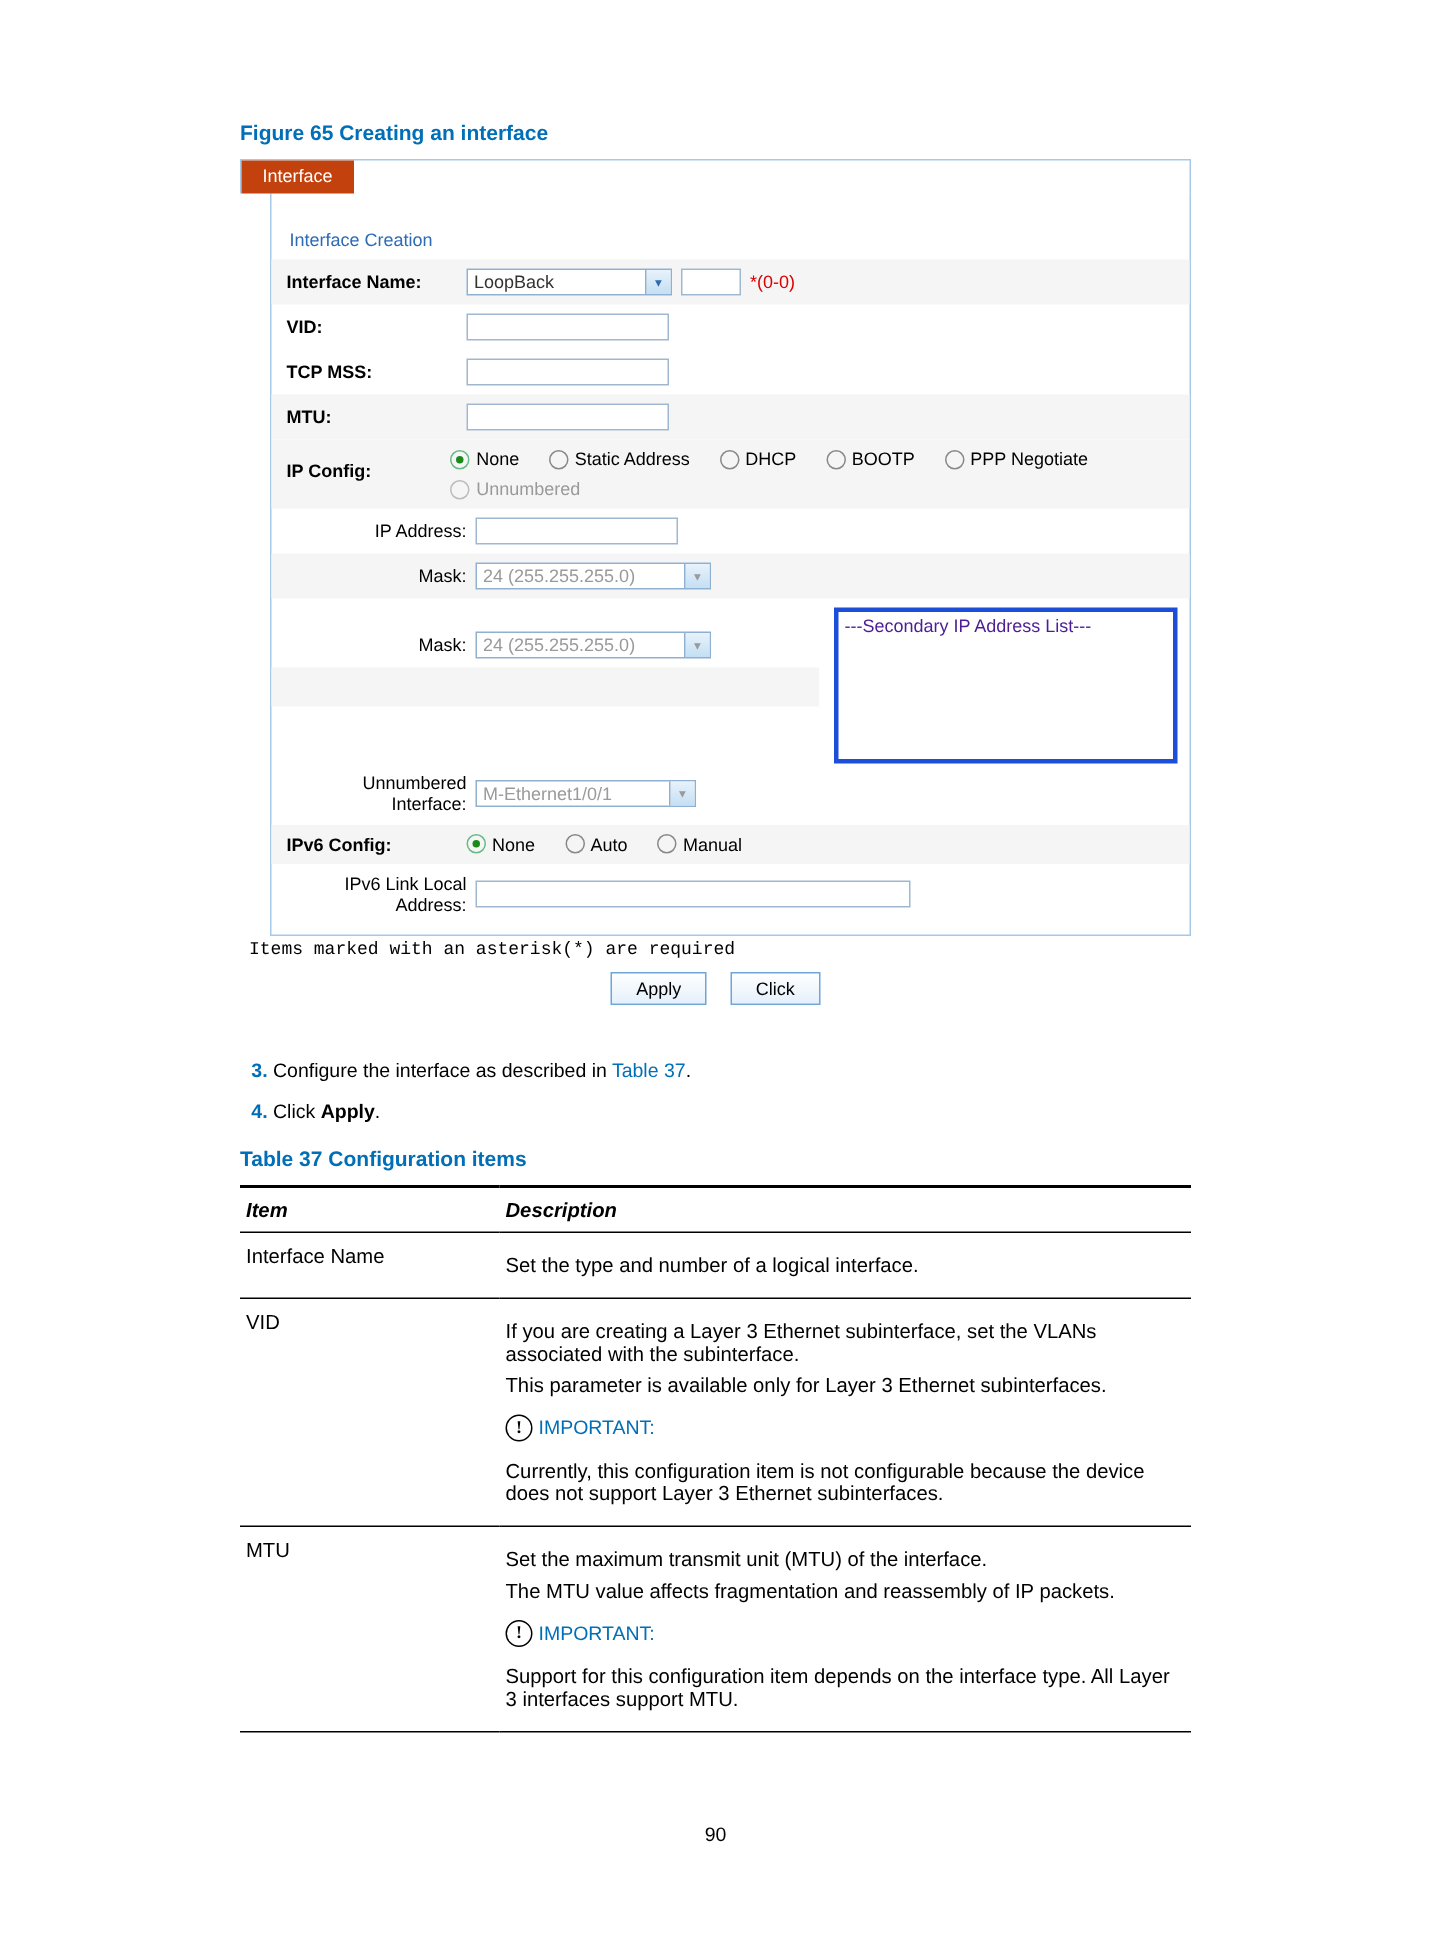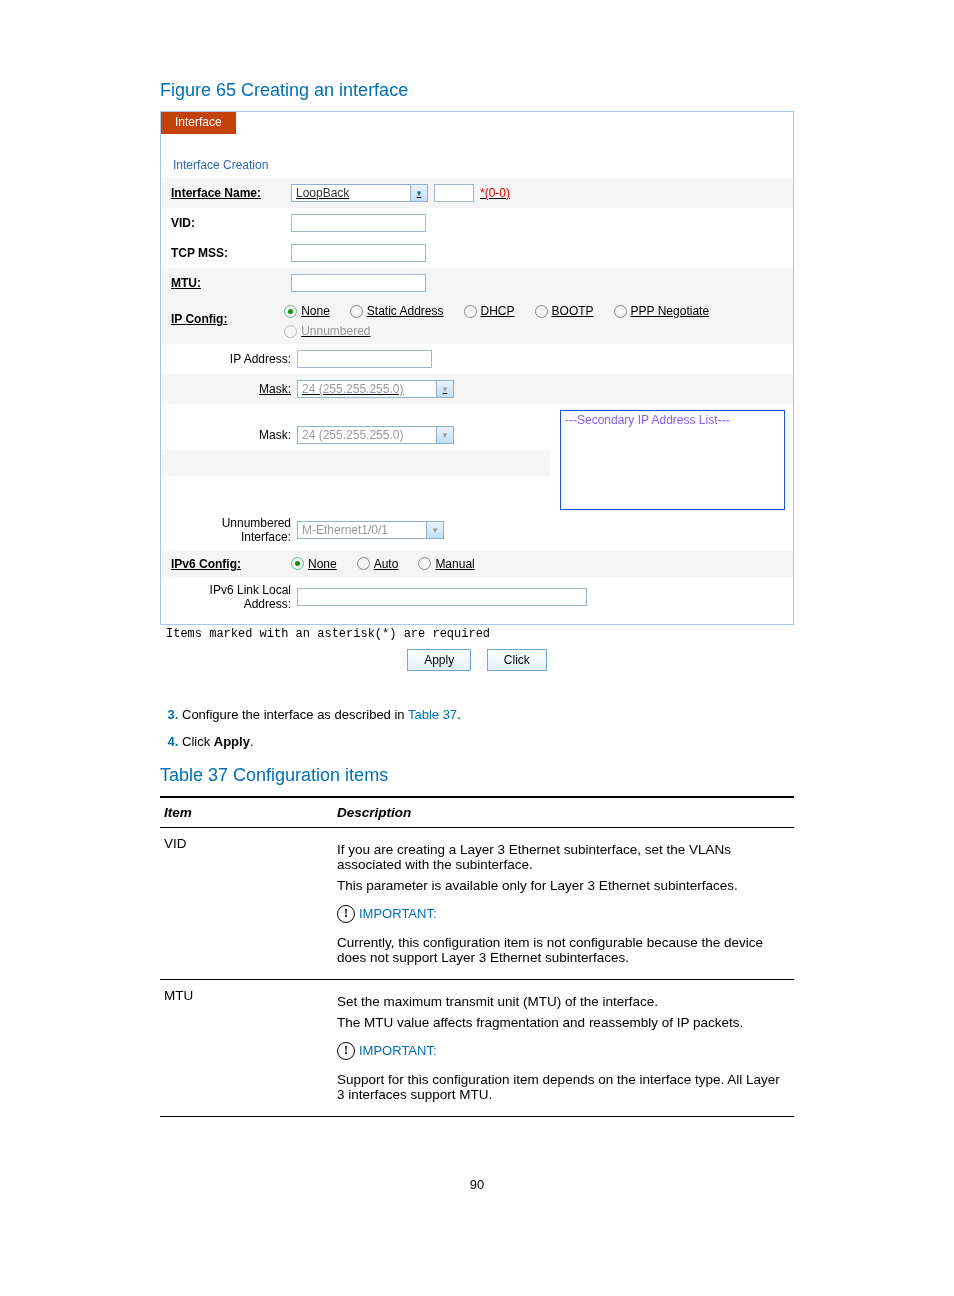--- a/index.html
+++ b/index.html
@@ -5,54 +5,55 @@
   body {
     font-family: Arial, Helvetica, sans-serif;
     font-size: 13px;
     color: #000;
     margin: 0;
     padding: 80px 160px 40px 160px;
     background: #fff;
   }
   .caption {
     color: #006fb7;
-    font-weight: normal;
-    font-size: 18px;
+    font-weight: bold;
+    font-size: 14px;
     margin-bottom: 10px;
   }
   .tab-bar {
     border: 1px solid #a8c8e8;
     border-bottom: none;
     background: #fff;
     height: 22px;
     display: flex;
   }
   .tab {
     background: #c2410c;
     color: #fff;
     padding: 3px 14px;
     font-size: 12px;
   }
   .panel {
     border: 1px solid #a8c8e8;
     border-top: none;
     padding-bottom: 6px;
+    margin-left: 20px;
   }
   .panel-title {
     color: #2d6bb3;
     font-size: 12px;
     padding: 24px 0 6px 12px;
   }
   .form-row {
     display: flex;
     align-items: center;
     padding: 6px 8px;
     font-size: 12px;
   }
-  .row-alt { background: #f5f5f5; text-decoration: underline; }
+  .row-alt { background: #f5f5f5; }
   .form-label {
     width: 120px;
     text-align: left;
     font-weight: bold;
     color: #000;
     padding-left: 2px;
   }
   .form-label.sub {
     font-weight: normal;
     text-align: right;
@@ -106,25 +107,25 @@
   .radio.disabled { border-color:#bbb;}
   .btn-inline {
     border:1px solid #a0b8d0;
     background:linear-gradient(#f5faff,#dceaf6);
     color:#9a9a9a;
     padding: 2px 14px;
     font-size:12px;
     margin-left:20px;
   }
   .listbox {
-    border:1px solid #1d4ed8;
+    border:3px solid #1d4ed8;
     width:215px;
     height:94px;
     padding:2px 4px;
-    color:#8b5cf6;
+    color:#4c1d95;
     font-size:12px;
   }
   .note { font-size:12px; padding:2px 0 4px 6px;font-family:Liberation Mono, monospace;}
   .action-row { text-align:center; padding-top:4px;}
   .btn {
     display:inline-block;
     border:1px solid #6fa6d8;
     background:linear-gradient(#ffffff,#e4f0fb);
     color:#000;
     padding:3px 16px;
@@ -325,20 +326,26 @@
 <div class="caption">Table 37 Configuration items</div>
 
 <table class="config">
   <thead>
     <tr>
       <th>Item</th>
       <th>Description</th>
     </tr>
   </thead>
   <tbody id="config-body">
+      <tr>
+        <td class="item">Interface Name</td>
+        <td>
+          <p>Set the type and number of a logical interface.</p>
+        </td>
+      </tr>
       <tr>
         <td class="item">VID</td>
         <td><p>If you are creating a Layer 3 Ethernet subinterface, set the VLANs associated with the subinterface.</p><p>This parameter is available only for Layer 3 Ethernet subinterfaces.</p><p class="important">
             <span class="icon">!</span>
             <span> IMPORTANT:</span>
           </p><p>Currently, this configuration item is not configurable because the device does not support Layer 3 Ethernet subinterfaces.</p></td>
       </tr>
       <tr class="last-row">
         <td class="item">MTU</td>
         <td><p>Set the maximum transmit unit (MTU) of the interface.</p><p>The MTU value affects fragmentation and reassembly of IP packets.</p><p class="important">

